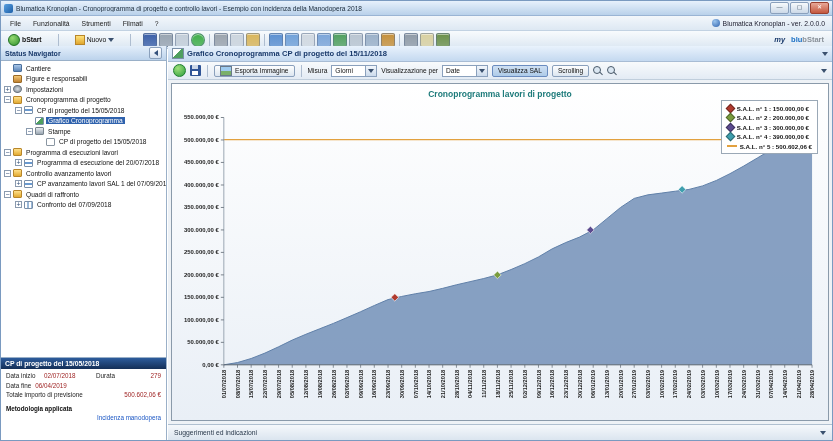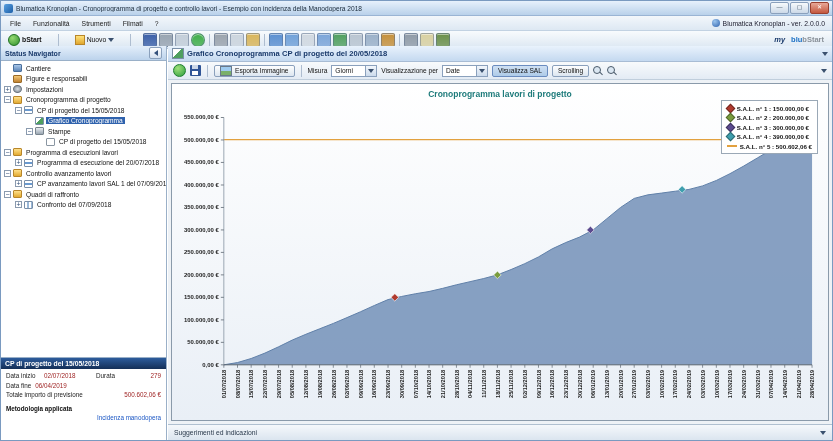--- a/index.html
+++ b/index.html
@@ -261,21 +261,21 @@
           </div>
           <div class="method">Metodologia applicata</div>
         <div class="mlink">Incidenza manodopera</div>
       </div>
     </div>
   </div>
 
   <div class="main">
     <div class="panel-header">
       <span class="hicon i-chart"></span>
-      <span>Grafico Cronoprogramma CP di progetto del 20/05/2018</span>
+      <span>Grafico Cronoprogramma CP di progetto del 15/11/2018</span>
       <span class="caret-down mla"></span>
     </div>
 
     <div class="chart-toolbar">
       <span class="refresh-ico"></span>
       <span class="floppy"></span>
       <span class="sep"></span>
       <span class="cbtn">
         <span class="pic-icon"></span>
         <span>Esporta Immagine</span>

